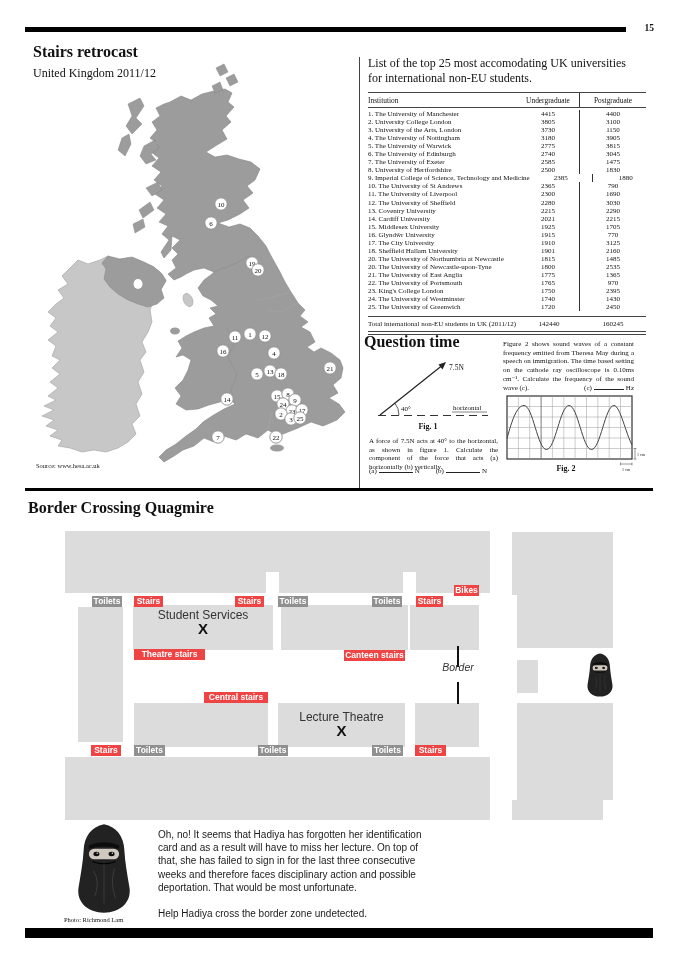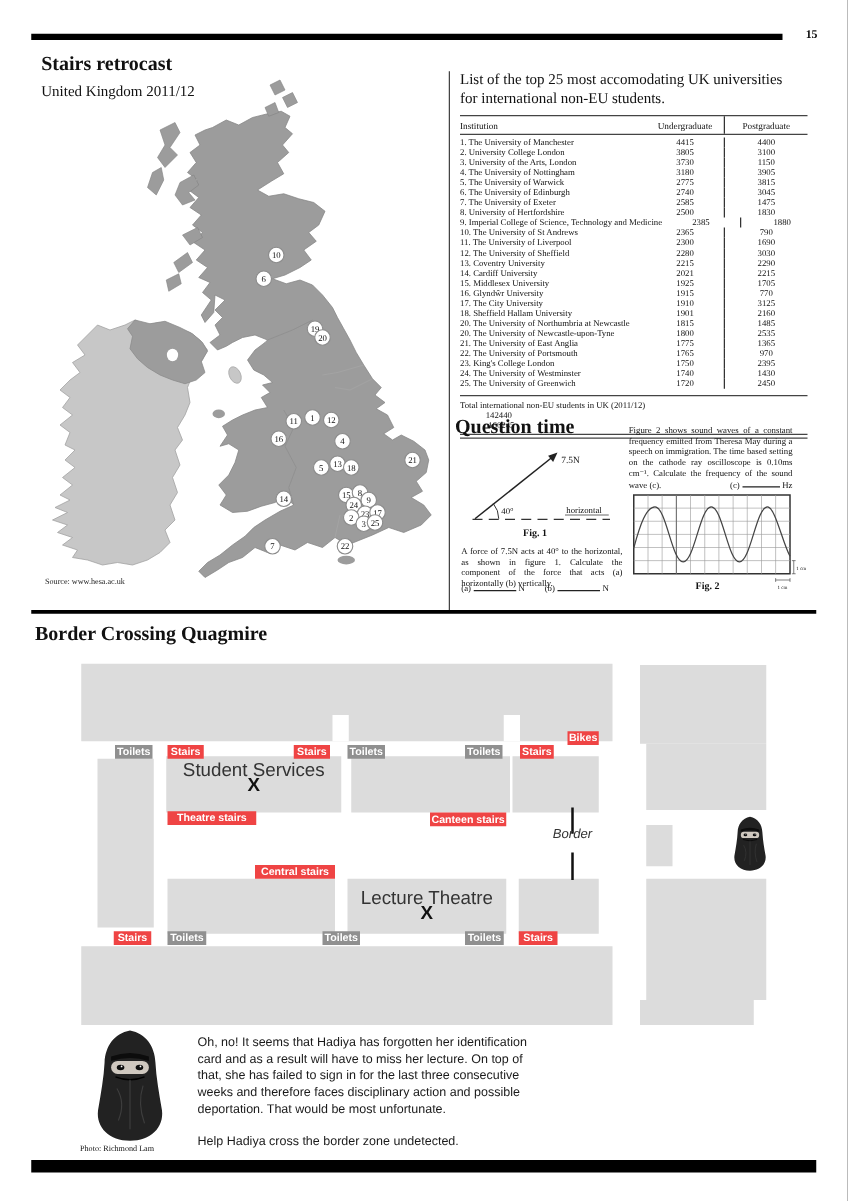--- a/index.html
+++ b/index.html
@@ -21,21 +21,21 @@
   .uni-title{left:368px;top:56px;width:280px;font-size:12px;line-height:15px;}
   .uni-table{left:368px;top:92px;width:278px;font-size:7px;}
   .u-row{display:flex;line-height:8.05px;white-space:nowrap;}
   .u-name{flex:1;overflow:visible;}
   .u-ug{width:62px;text-align:center;flex:none;}
   .u-pg{width:66px;text-align:center;flex:none;border-left:0.6px solid #333;}
   .u-head{font-size:7.4px;border-top:0.6px solid #444;border-bottom:0.6px solid #444;}
   .u-head .u-cell{padding:2.5px 0;}
   .u-head{display:flex;white-space:nowrap;}
   .u-head .u-name{padding:2.5px 0;}
-  .u-total{display:flex;border-top:0.6px solid #444;margin-top:5px;padding:3px 0 3px 0;white-space:nowrap;flex-direction:column;}
+  .u-total{display:flex;border-top:0.6px solid #444;margin-top:5px;padding:3px 0 3px 0;white-space:nowrap;}
   .u-total .u-pg{border-left:none;}
   .u-bottom{border-top:0.6px solid #444;height:2px;border-bottom:1.1px solid #444;}
   
   .qt-title{left:364px;top:333px;font-size:16px;font-weight:bold;}
   .fig1{left:366px;top:357px;}
   .svgtxt{font-family:"Liberation Serif","DejaVu Serif",serif;fill:#111;}
   .q1-caption{left:369px;top:437px;width:129px;font-size:7px;line-height:8.6px;text-align:justify;}
   .q1-blanks{left:369px;top:466px;width:118px;font-size:7px;display:flex;justify-content:space-between;}
   .blank{display:inline-block;width:34px;border-bottom:0.6px solid #222;height:6px;margin:0 2px;}
   .q2-text{left:503px;top:340px;width:131px;font-size:7px;line-height:8.7px;text-align:justify;}
@@ -44,21 +44,21 @@
   
   .hdiv2{left:25px;top:488px;width:628px;height:3px;background:#000;}
   .bcq-title{left:28px;top:499px;font-size:16px;font-weight:bold;}
   .floorplan{left:0;top:0;width:678px;height:961px;}
   .block{position:absolute;background:#dcdcdc;}
   .notch{position:absolute;background:#fff;}
   .badge{position:absolute;height:11px;line-height:11.5px;font-family:"Liberation Sans","DejaVu Sans",sans-serif;
          font-size:8.5px;font-weight:bold;color:#fff;text-align:center;}
   .badge.black{background:#ef4444;}
   .badge.gray{background:#909090;}
-  .room-label{position:absolute;font-family:"Liberation Sans","DejaVu Sans",sans-serif;font-size:15px;color:#333;text-align:center;}
+  .room-label{position:absolute;font-family:"Liberation Sans","DejaVu Sans",sans-serif;font-size:12px;color:#333;text-align:center;}
   .xmark{position:absolute;font-family:"Liberation Sans","DejaVu Sans",sans-serif;font-size:15px;font-weight:bold;color:#111;text-align:center;}
   .border-label{position:absolute;left:431px;top:661px;width:54px;text-align:center;
                 font-family:"Liberation Sans","DejaVu Sans",sans-serif;font-size:10.5px;color:#333;font-style:italic;}
   .bline{position:absolute;left:457px;width:1.5px;background:#111;}
   .person1{left:583px;top:652px;}
   
   .photo{left:68px;top:822px;}
   .photo-credit{left:64px;top:916px;font-size:6.5px;}
   .story{left:158px;top:828px;width:266px;font-family:"Liberation Sans","DejaVu Sans",sans-serif;
          font-size:10px;line-height:13.2px;color:#1a1a1a;}

